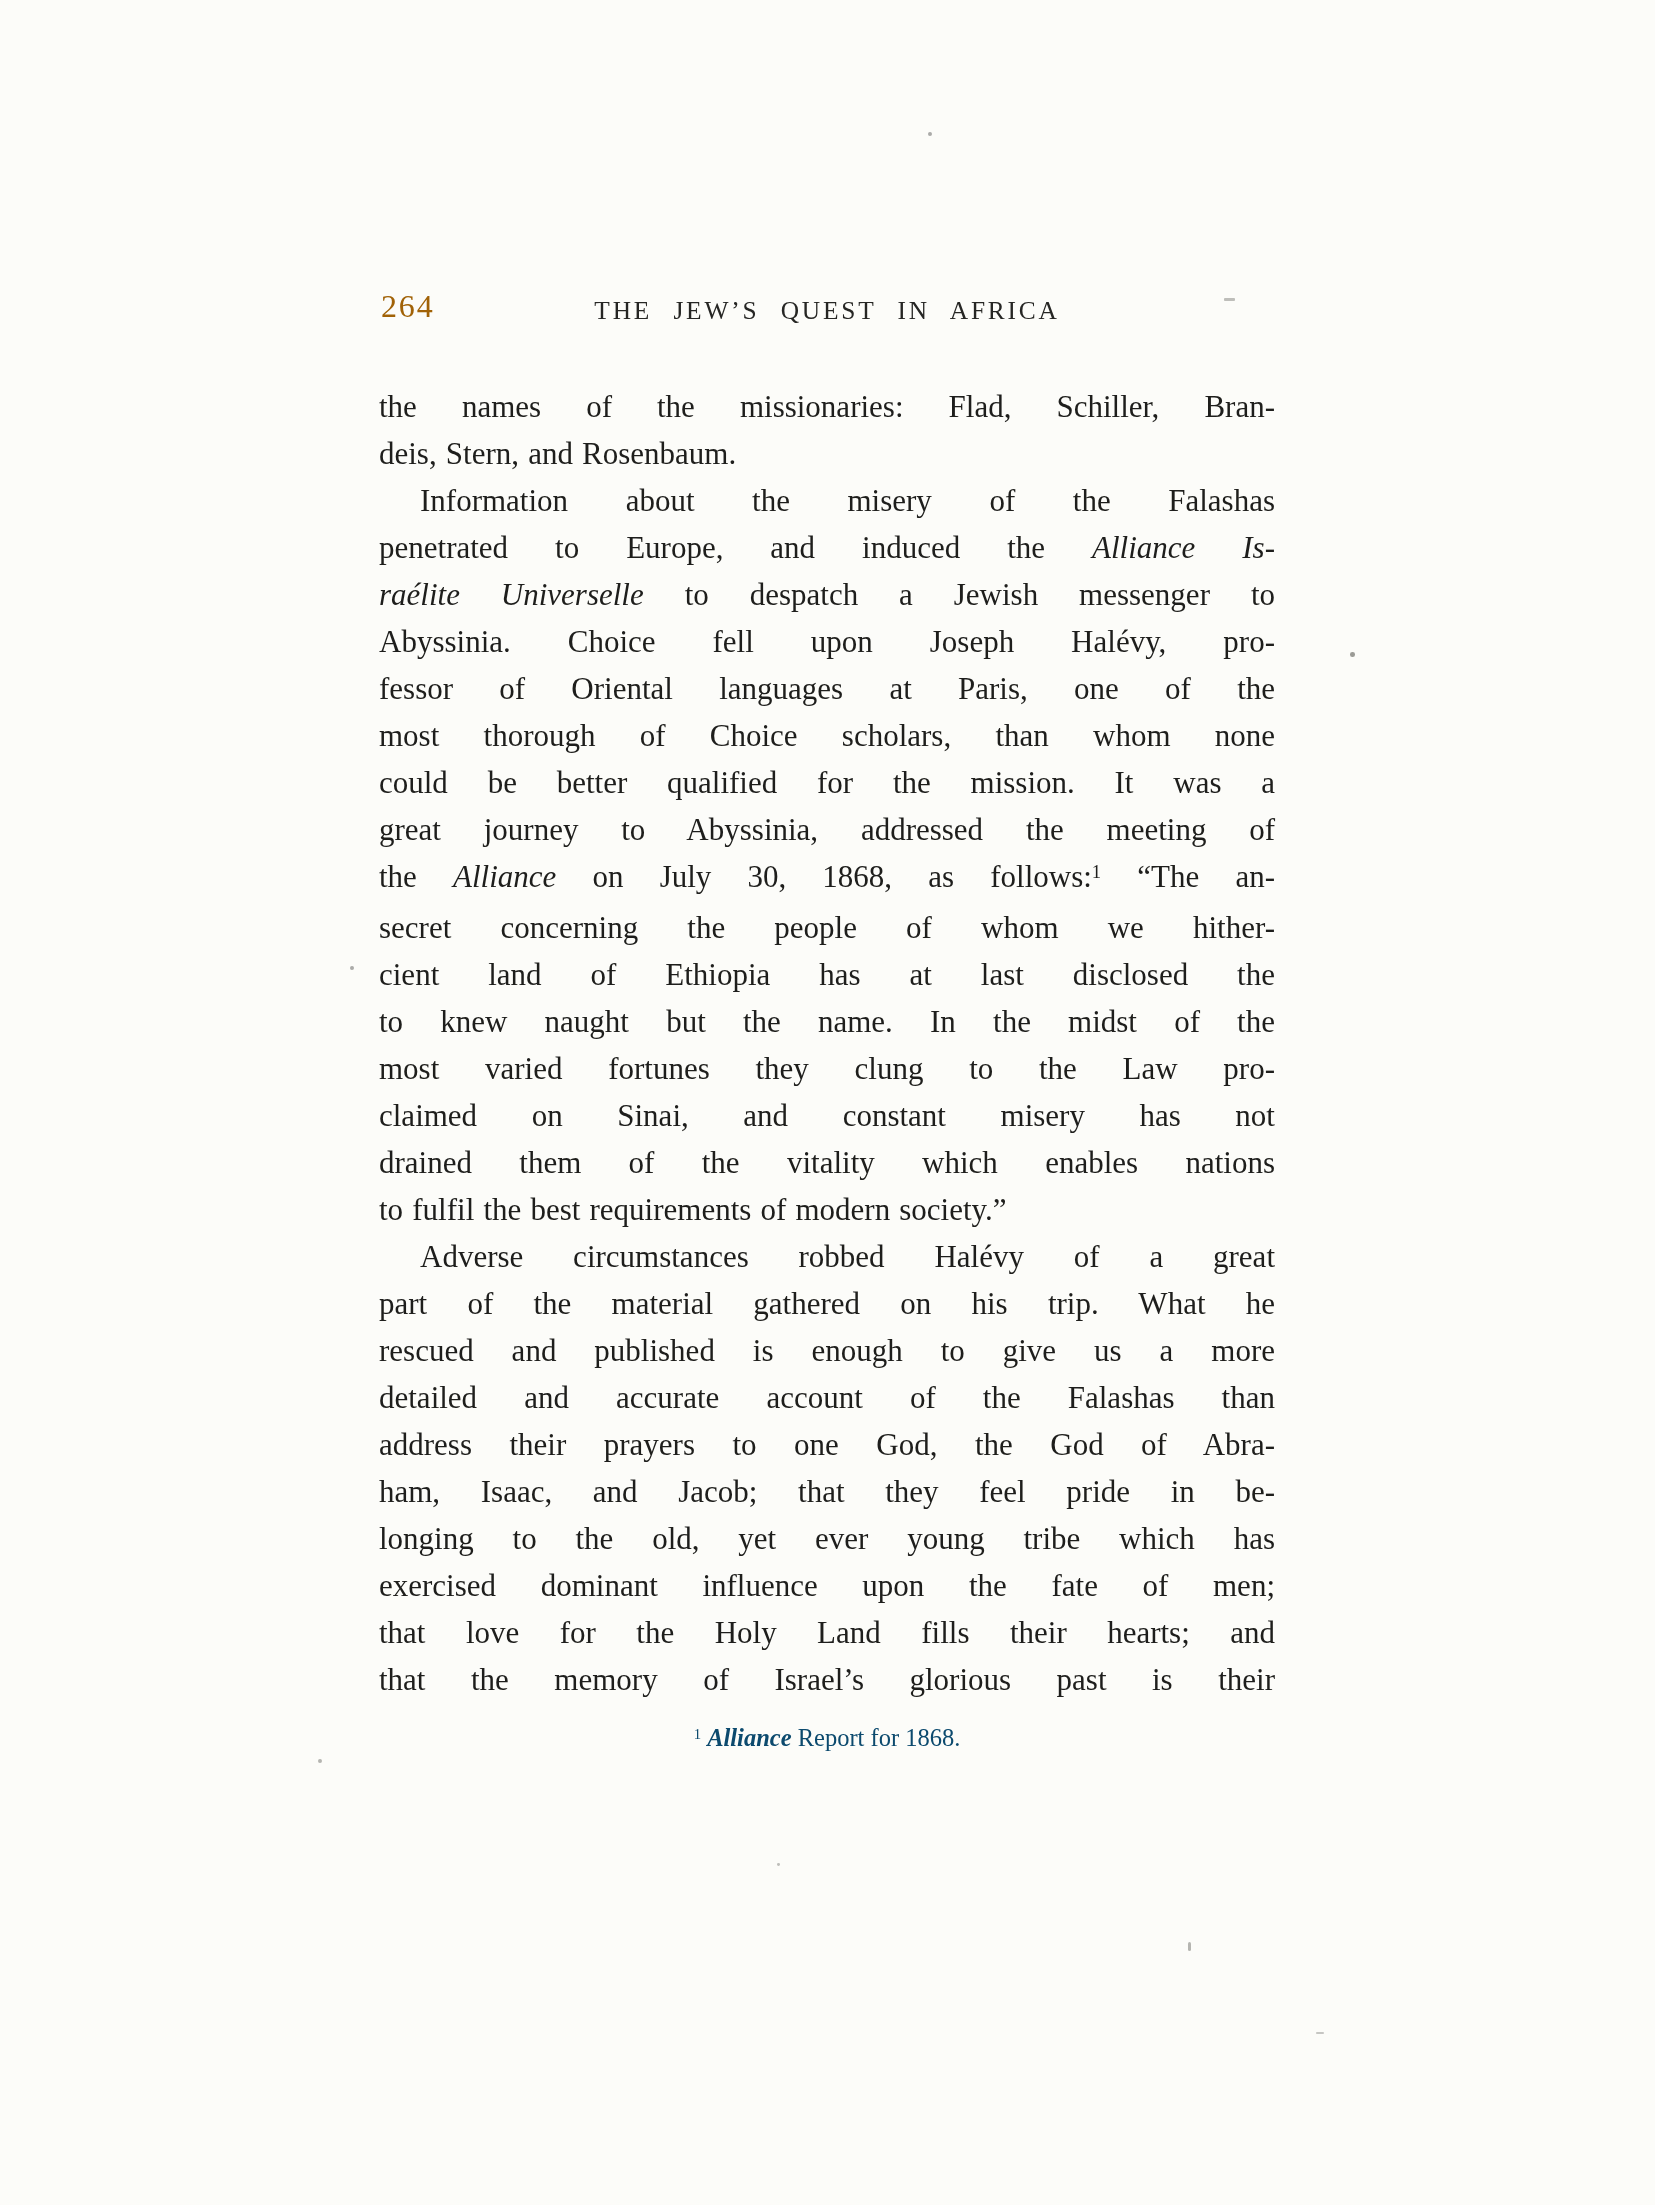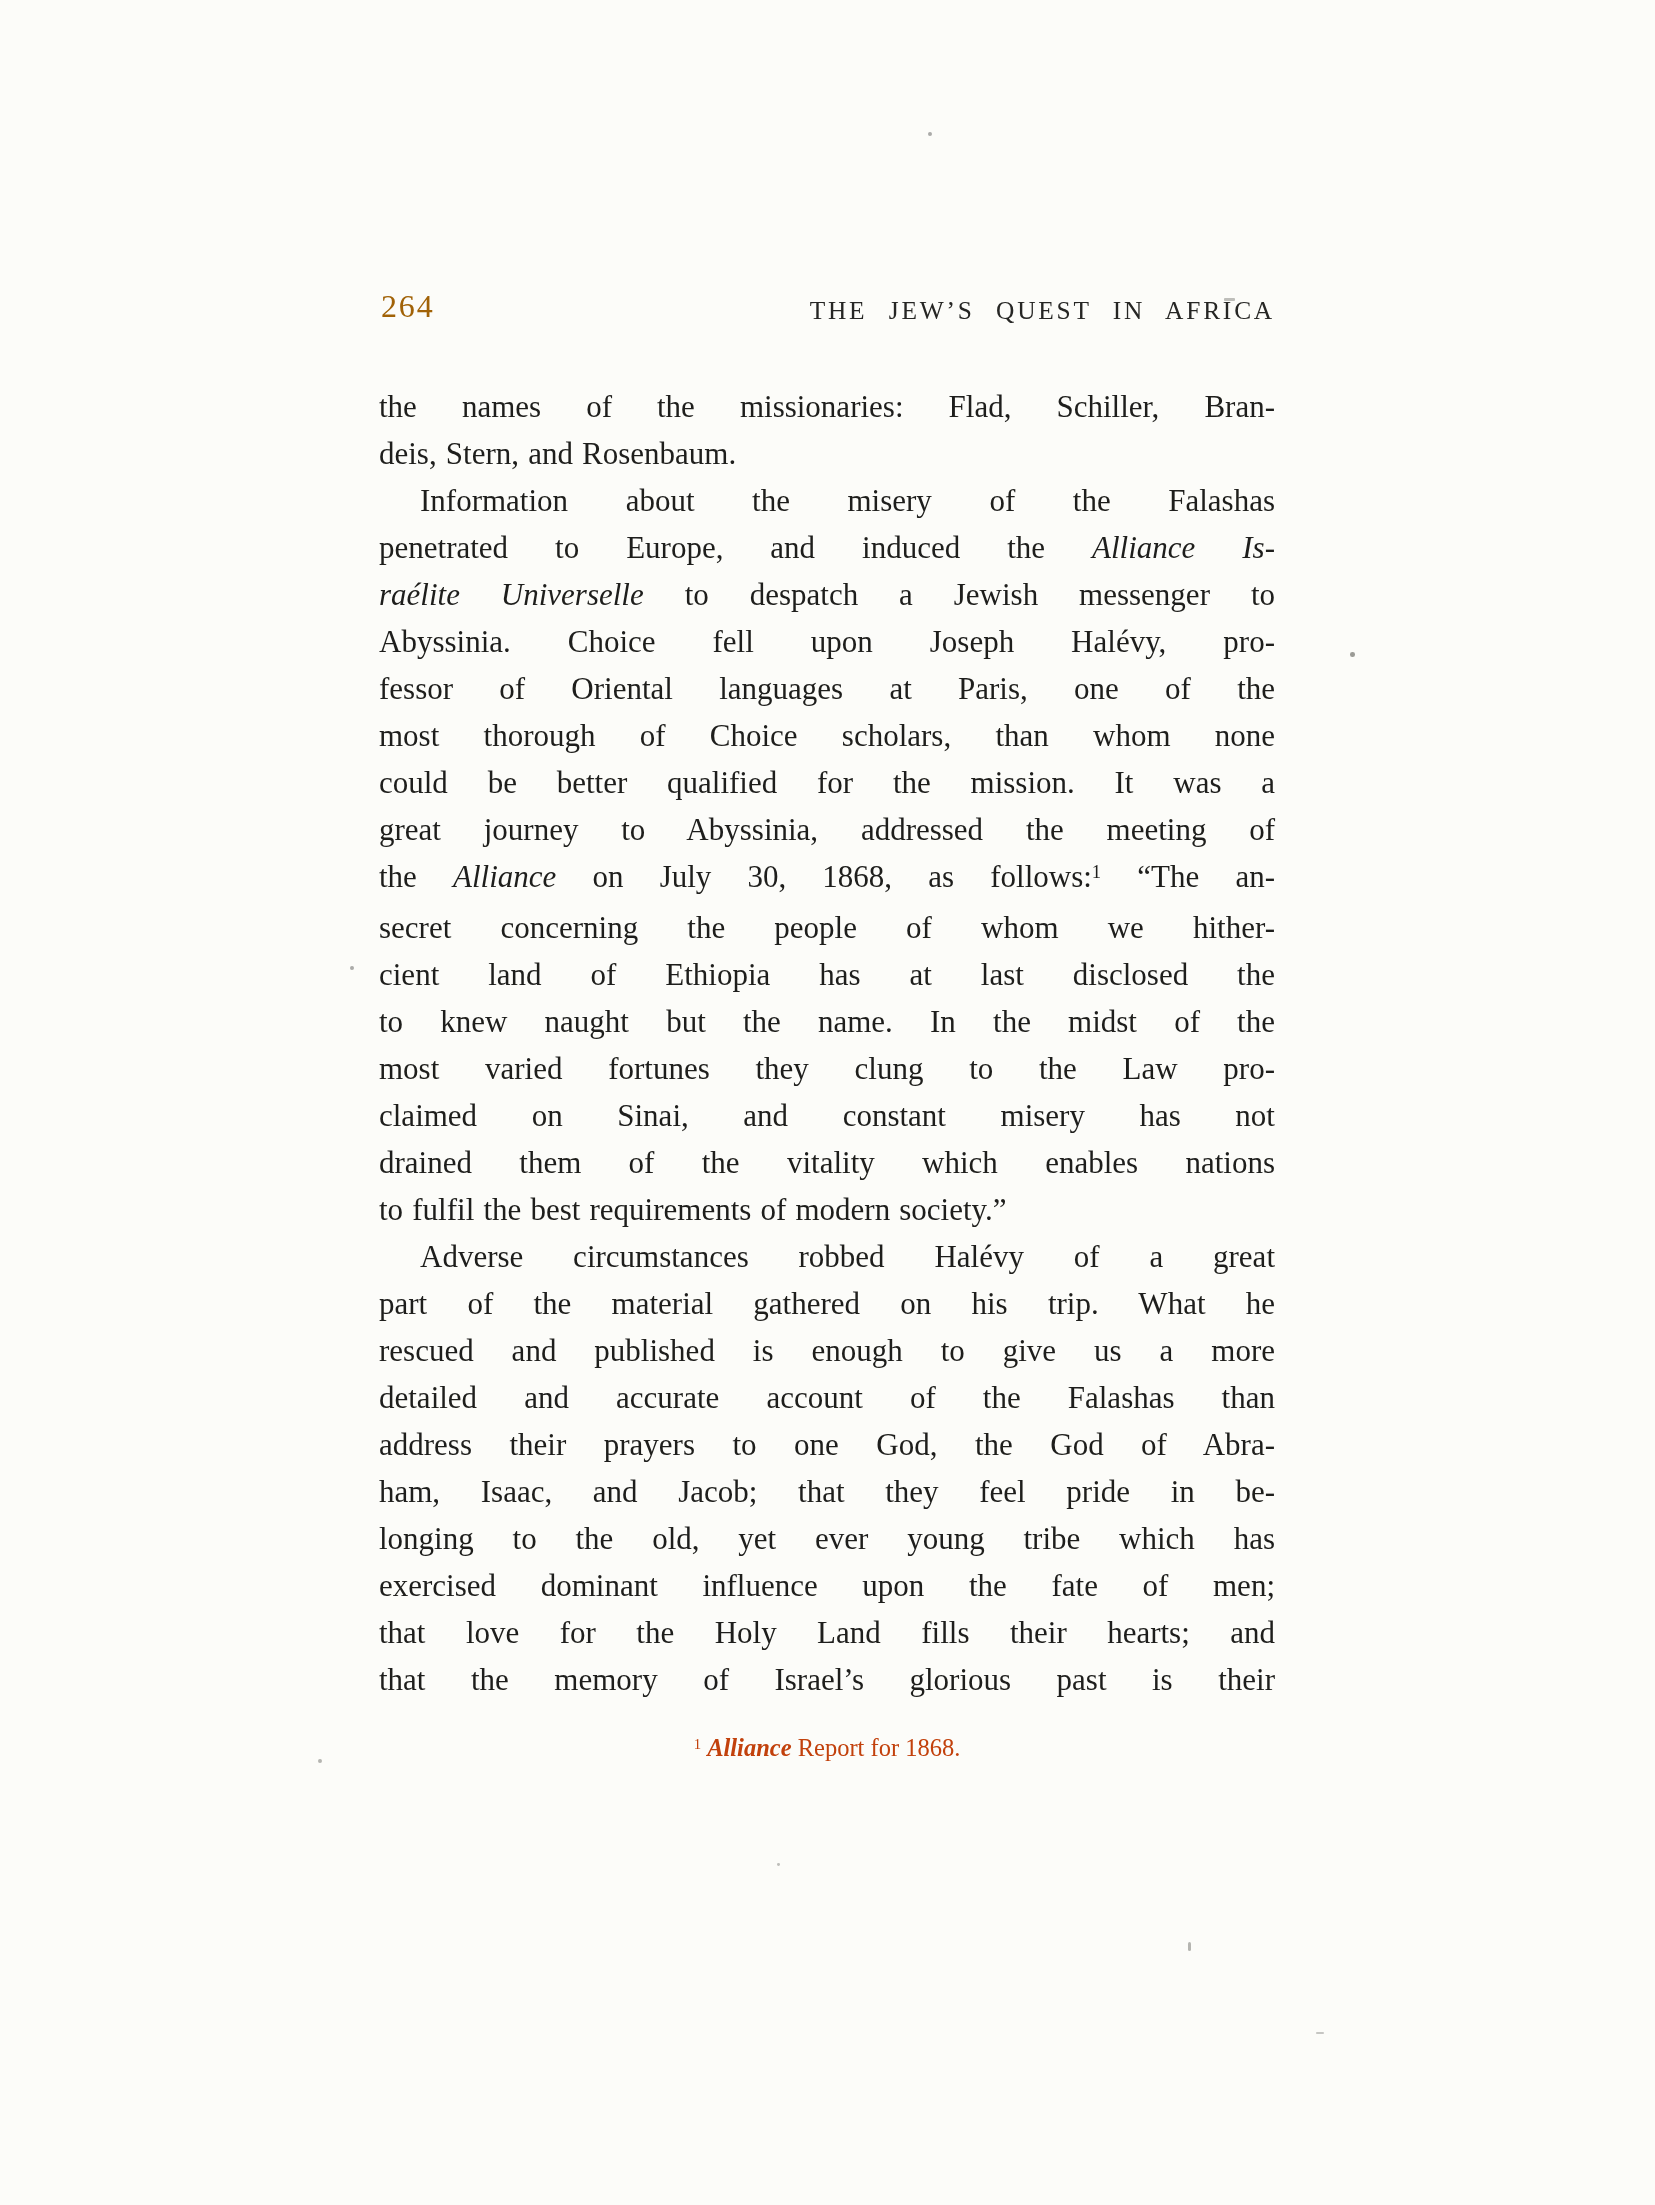--- a/index.html
+++ b/index.html
@@ -14,36 +14,36 @@
     color: #1e1e1c;
   }
   .page { position: absolute; left: 379px; top: 288px; width: 896px; }
 
   .header { position: relative; height: 40px; margin-bottom: 55px; }
   .pagenum {
     position: absolute; left: 1.9px; top: 0;
     font-size: 32px; letter-spacing: 1.9px; color: #a16207;
   }
   .title {
-    text-align: right;
+    text-align: center;
     font-size: 25.4px;
     letter-spacing: 2.8px;
     word-spacing: 12.2px;
     padding-top: 7.5px;
     color: #262624;
   }
 
   .body { font-size: 31px; line-height: 47px; word-spacing: 1.4px; }
   .line { min-height: 47px; }
   .line.j { text-align: justify; text-align-last: justify; }
   .line.ind { padding-left: 41px; }
   .i { font-style: italic; }
   .sup { font-size: 0.6em; position: relative; top: -0.5em; letter-spacing: 0; }
 
-  .footnote { margin-top: 31px; text-align: center; font-size: 24.5px; color: #c2410c; }
+  .footnote { margin-top: 21px; text-align: center; font-size: 24.5px; color: #0c4a6e; }
   .footnote .i { font-weight: bold; }
 
   .speck { position: absolute; background: #4a4a46; border-radius: 50%; }
   .speck.bar { border-radius: 0.9px; }
 </style>
 </head>
 <body>
 
 <div class="page">
   <div class="header">

